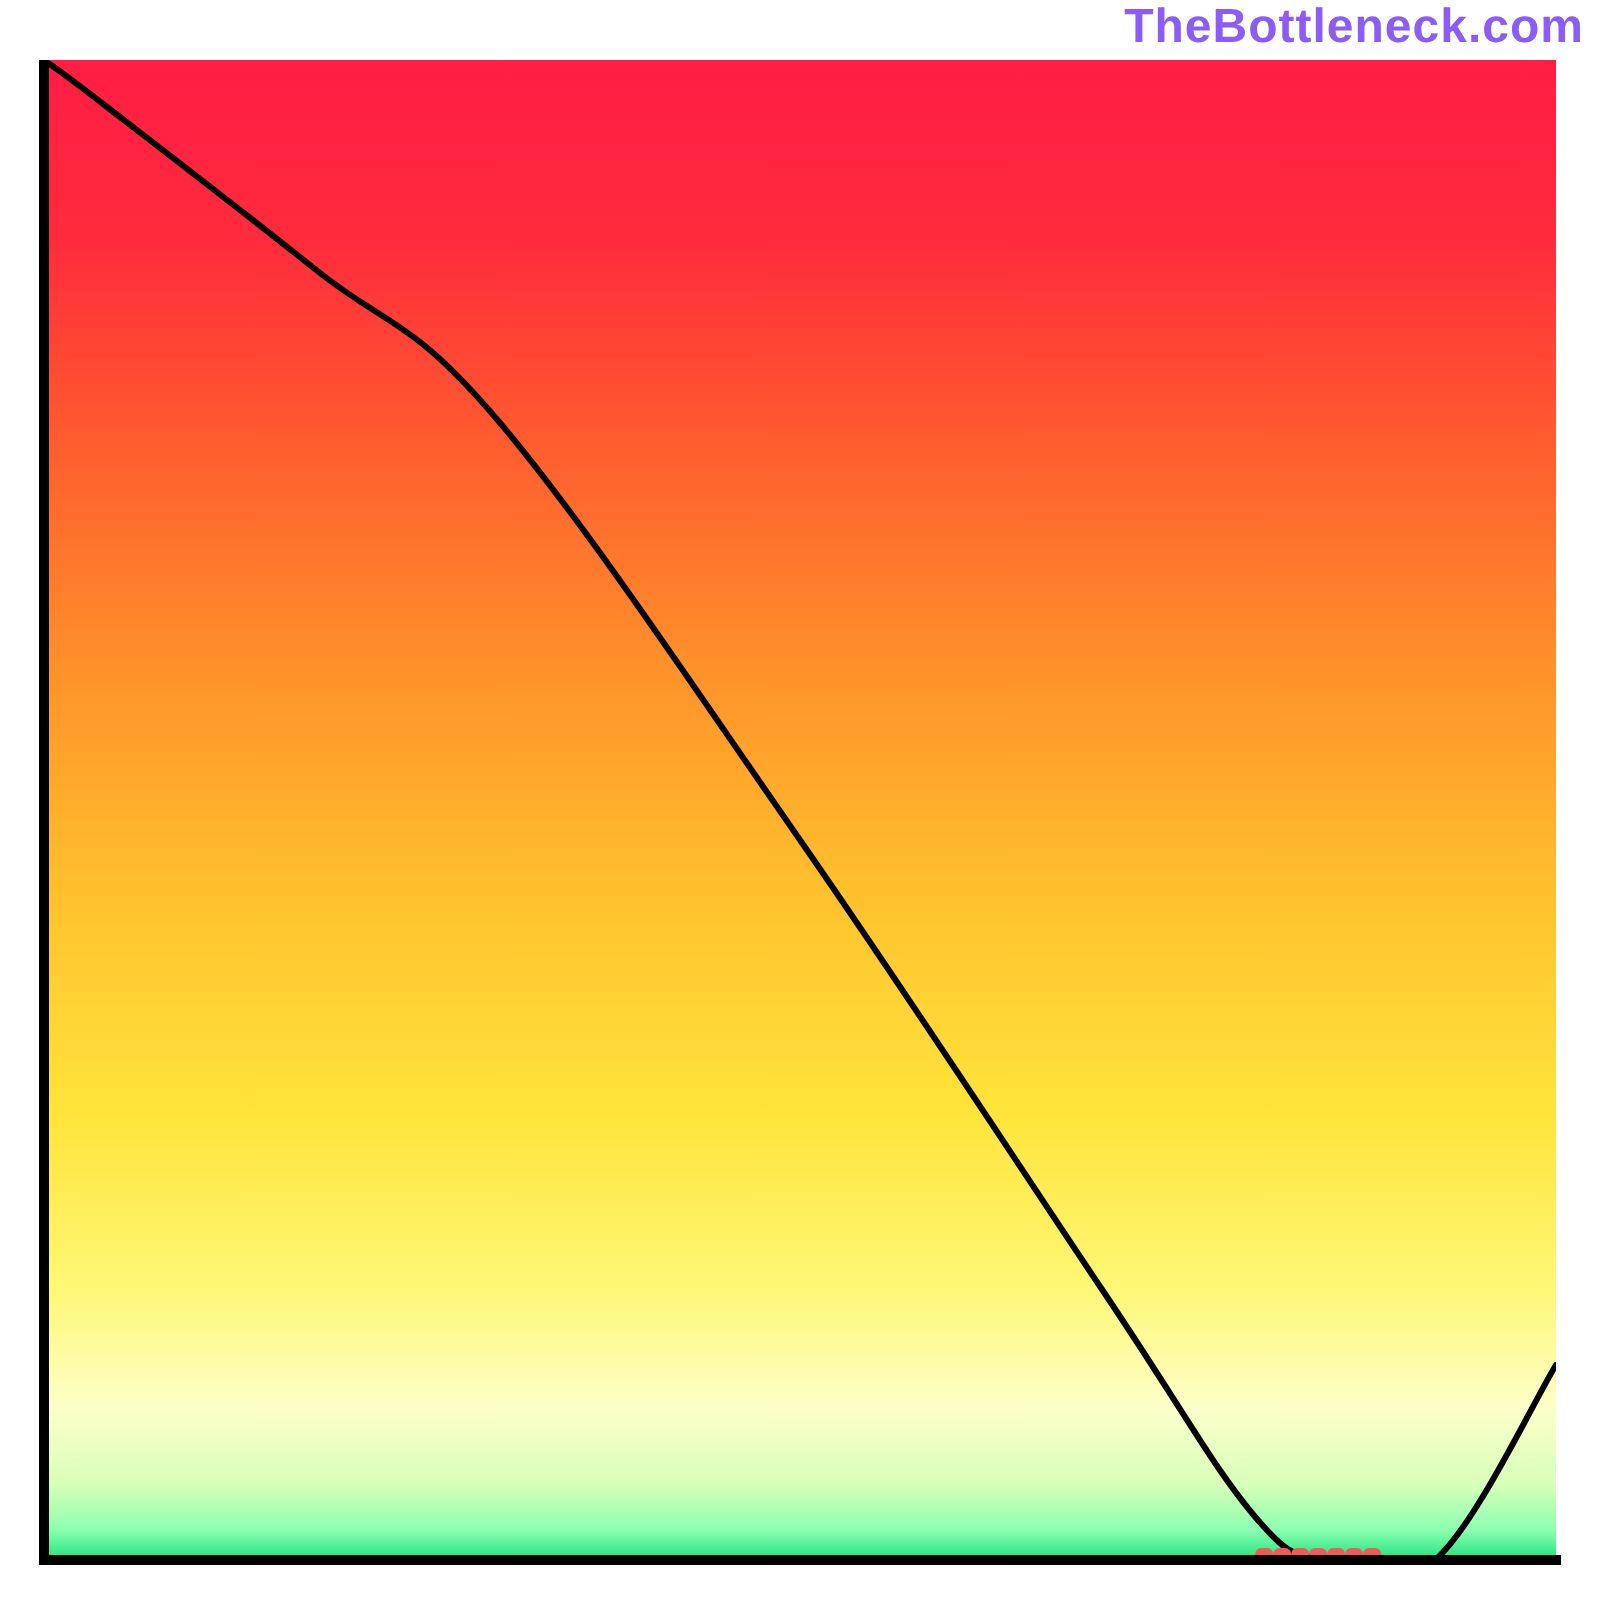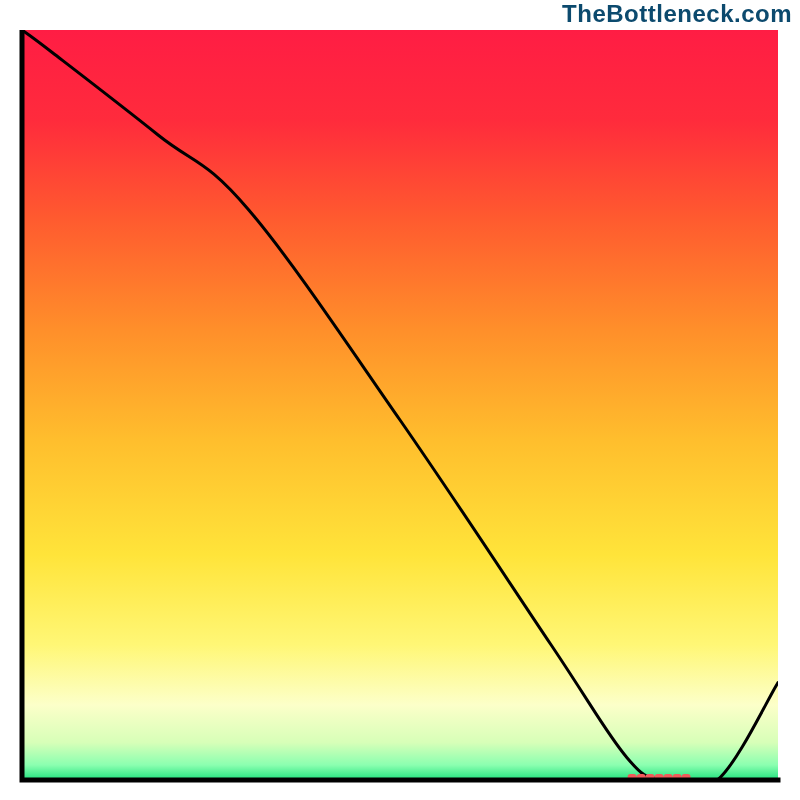--- a/index.html
+++ b/index.html
@@ -15,21 +15,21 @@
     position: relative;
     width: 800px;
     height: 800px;
   }
   .watermark {
     position: absolute;
     top: 0;
     right: 8px;
     font-size: 24px;
     font-weight: 600;
-    color: #0c4a6e;
+    color: #8b5cf6;
     letter-spacing: 0.5px;
     z-index: 10;
   }
   .plot {
     position: absolute;
     left: 18px;
     top: 30px;
     width: 764px;
     height: 754px;
   }

